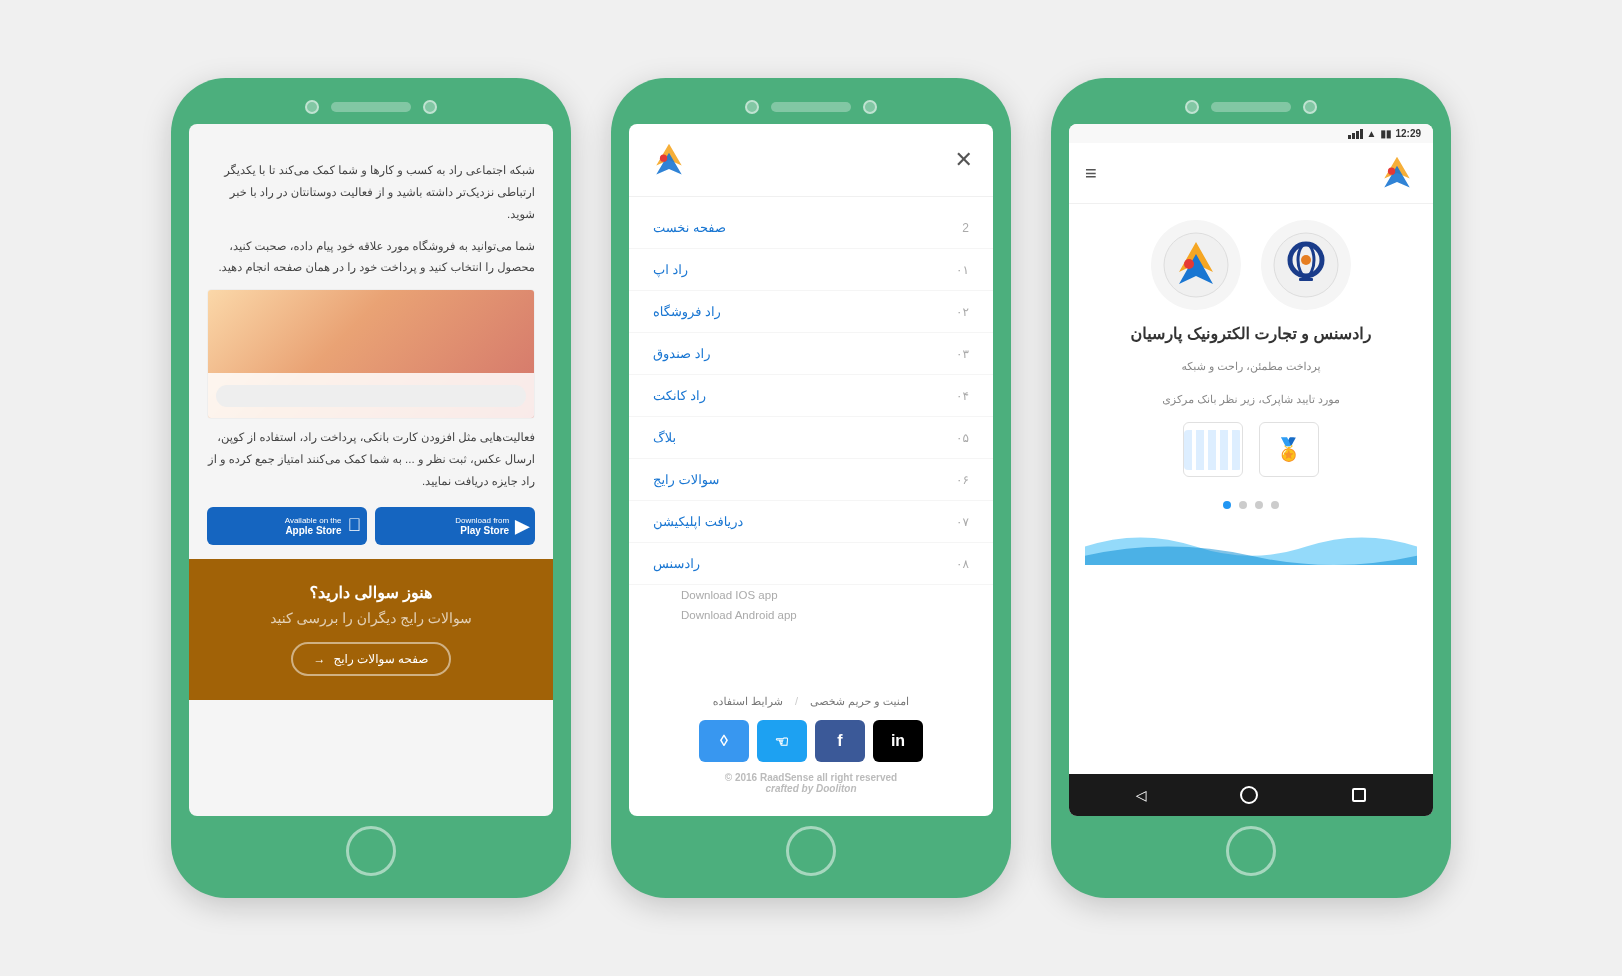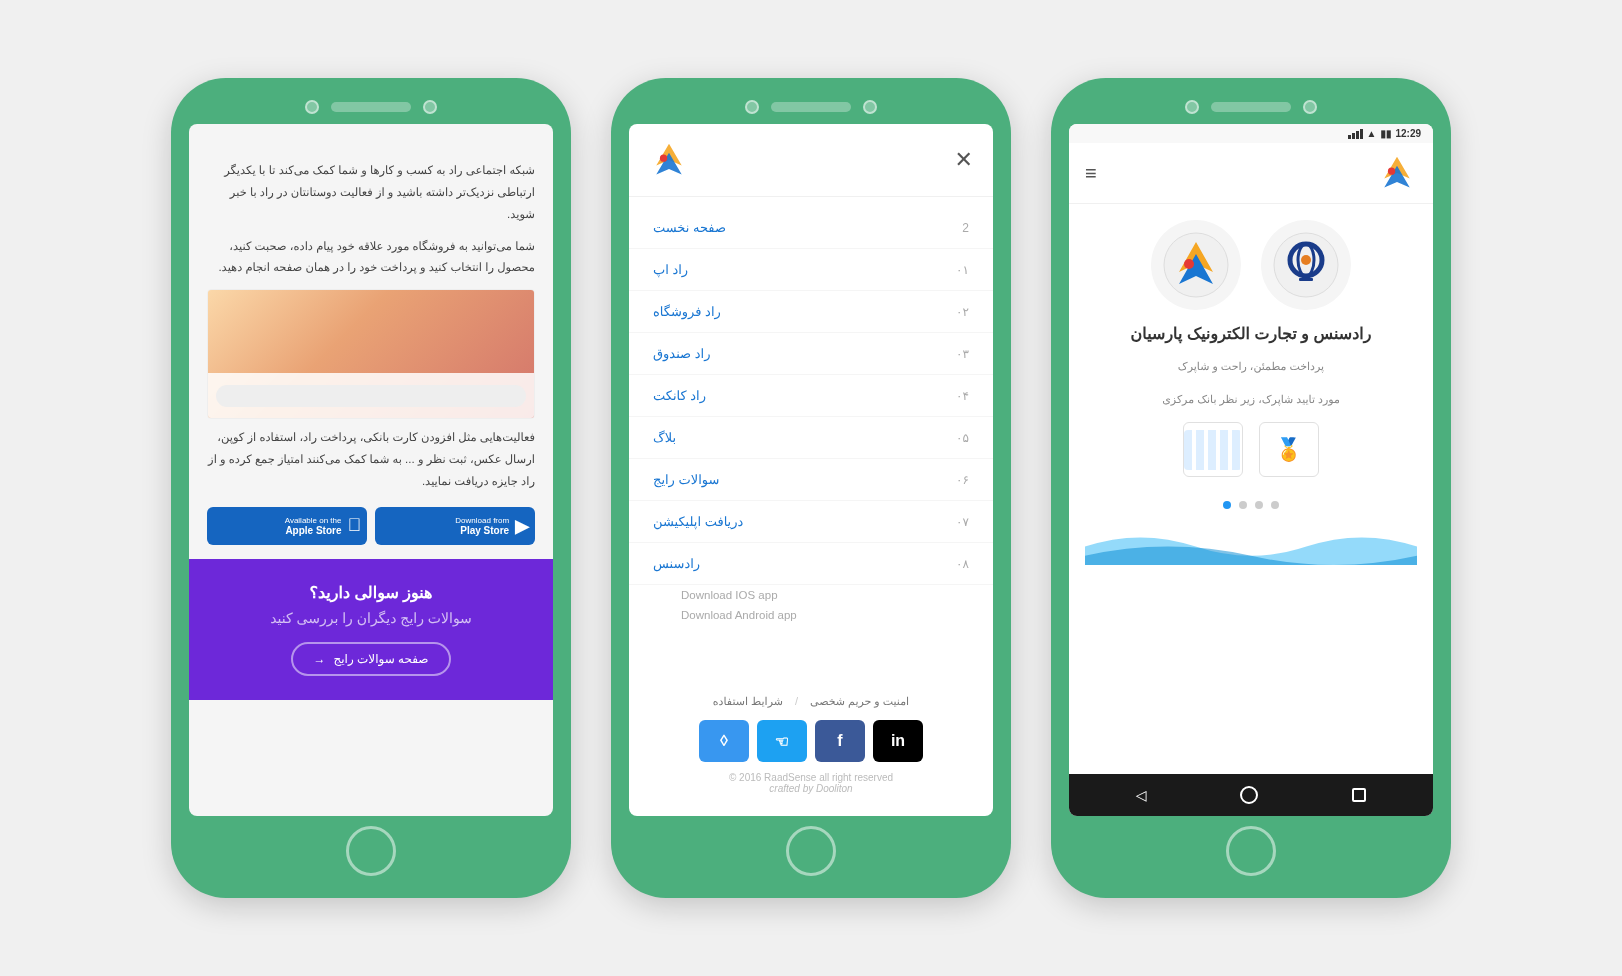--- a/index.html
+++ b/index.html
@@ -144,21 +144,21 @@
       font-weight: bold;
     }
     .store-btn-icon {
       font-size: 18px;
     }
     .store-btn-text-small {
       font-size: 8px;
       font-weight: normal;
     }
     .screen1-purple {
-      background: #6d28d9;
+      background: #a16207;
       padding: 24px 16px;
       text-align: center;
       direction: rtl;
     }
     .screen1-purple h2 {
       color: #fff;
       font-size: 16px;
       margin-bottom: 8px;
     }
     .screen1-purple p {
@@ -272,20 +272,21 @@
     }
     .social-instagram { background: #3897f0; }
     .social-twitter { background: #1da1f2; }
     .social-facebook { background: #3b5998; }
     .social-linkedin { background: #000000; }
     .copyright {
       text-align: center;
       font-size: 10px;
       color: #bbb;
       padding-bottom: 8px;
+      font-weight: bold;
     }
 
     
     .screen3 {
       background: #fff;
       display: flex;
       flex-direction: column;
     }
     .screen3-statusbar {
       background: #f8f8f8;
@@ -616,21 +617,21 @@
           <div class="logo-circle">
             <svg width="70" height="70" viewBox="0 0 70 70">
               <circle cx="35" cy="35" r="32" fill="#f0f0f0" stroke="#ddd" stroke-width="1"></circle>
               <polygon points="35,12 52,42 35,34 18,42" fill="#F5A623"></polygon>
               <polygon points="35,24 52,54 35,46 18,54" fill="#1976D2"></polygon>
               <circle cx="28" cy="34" r="5" fill="#E53935"></circle>
             </svg>
           </div>
         </div>
         <div class="screen3-title">رادسنس و تجارت الکترونیک پارسیان</div>
-        <div class="screen3-subtitle">پرداخت مطمئن، راحت و شاپرک</div>
+        <div class="screen3-subtitle">پرداخت مطمئن، راحت و شبکه</div>
         <div class="screen3-subtitle">مورد تایید شاپرک، زیر نظر بانک مرکزی</div>
         <div class="trust-badges">
           <div class="trust-badge">
             <span class="badge-icon">🏅</span>
           </div>
           <div class="trust-badge">
             <div class="blue-stripes" style="width:80px;height:40px;"></div>
           </div>
         </div>
         <div class="pagination-dots">

